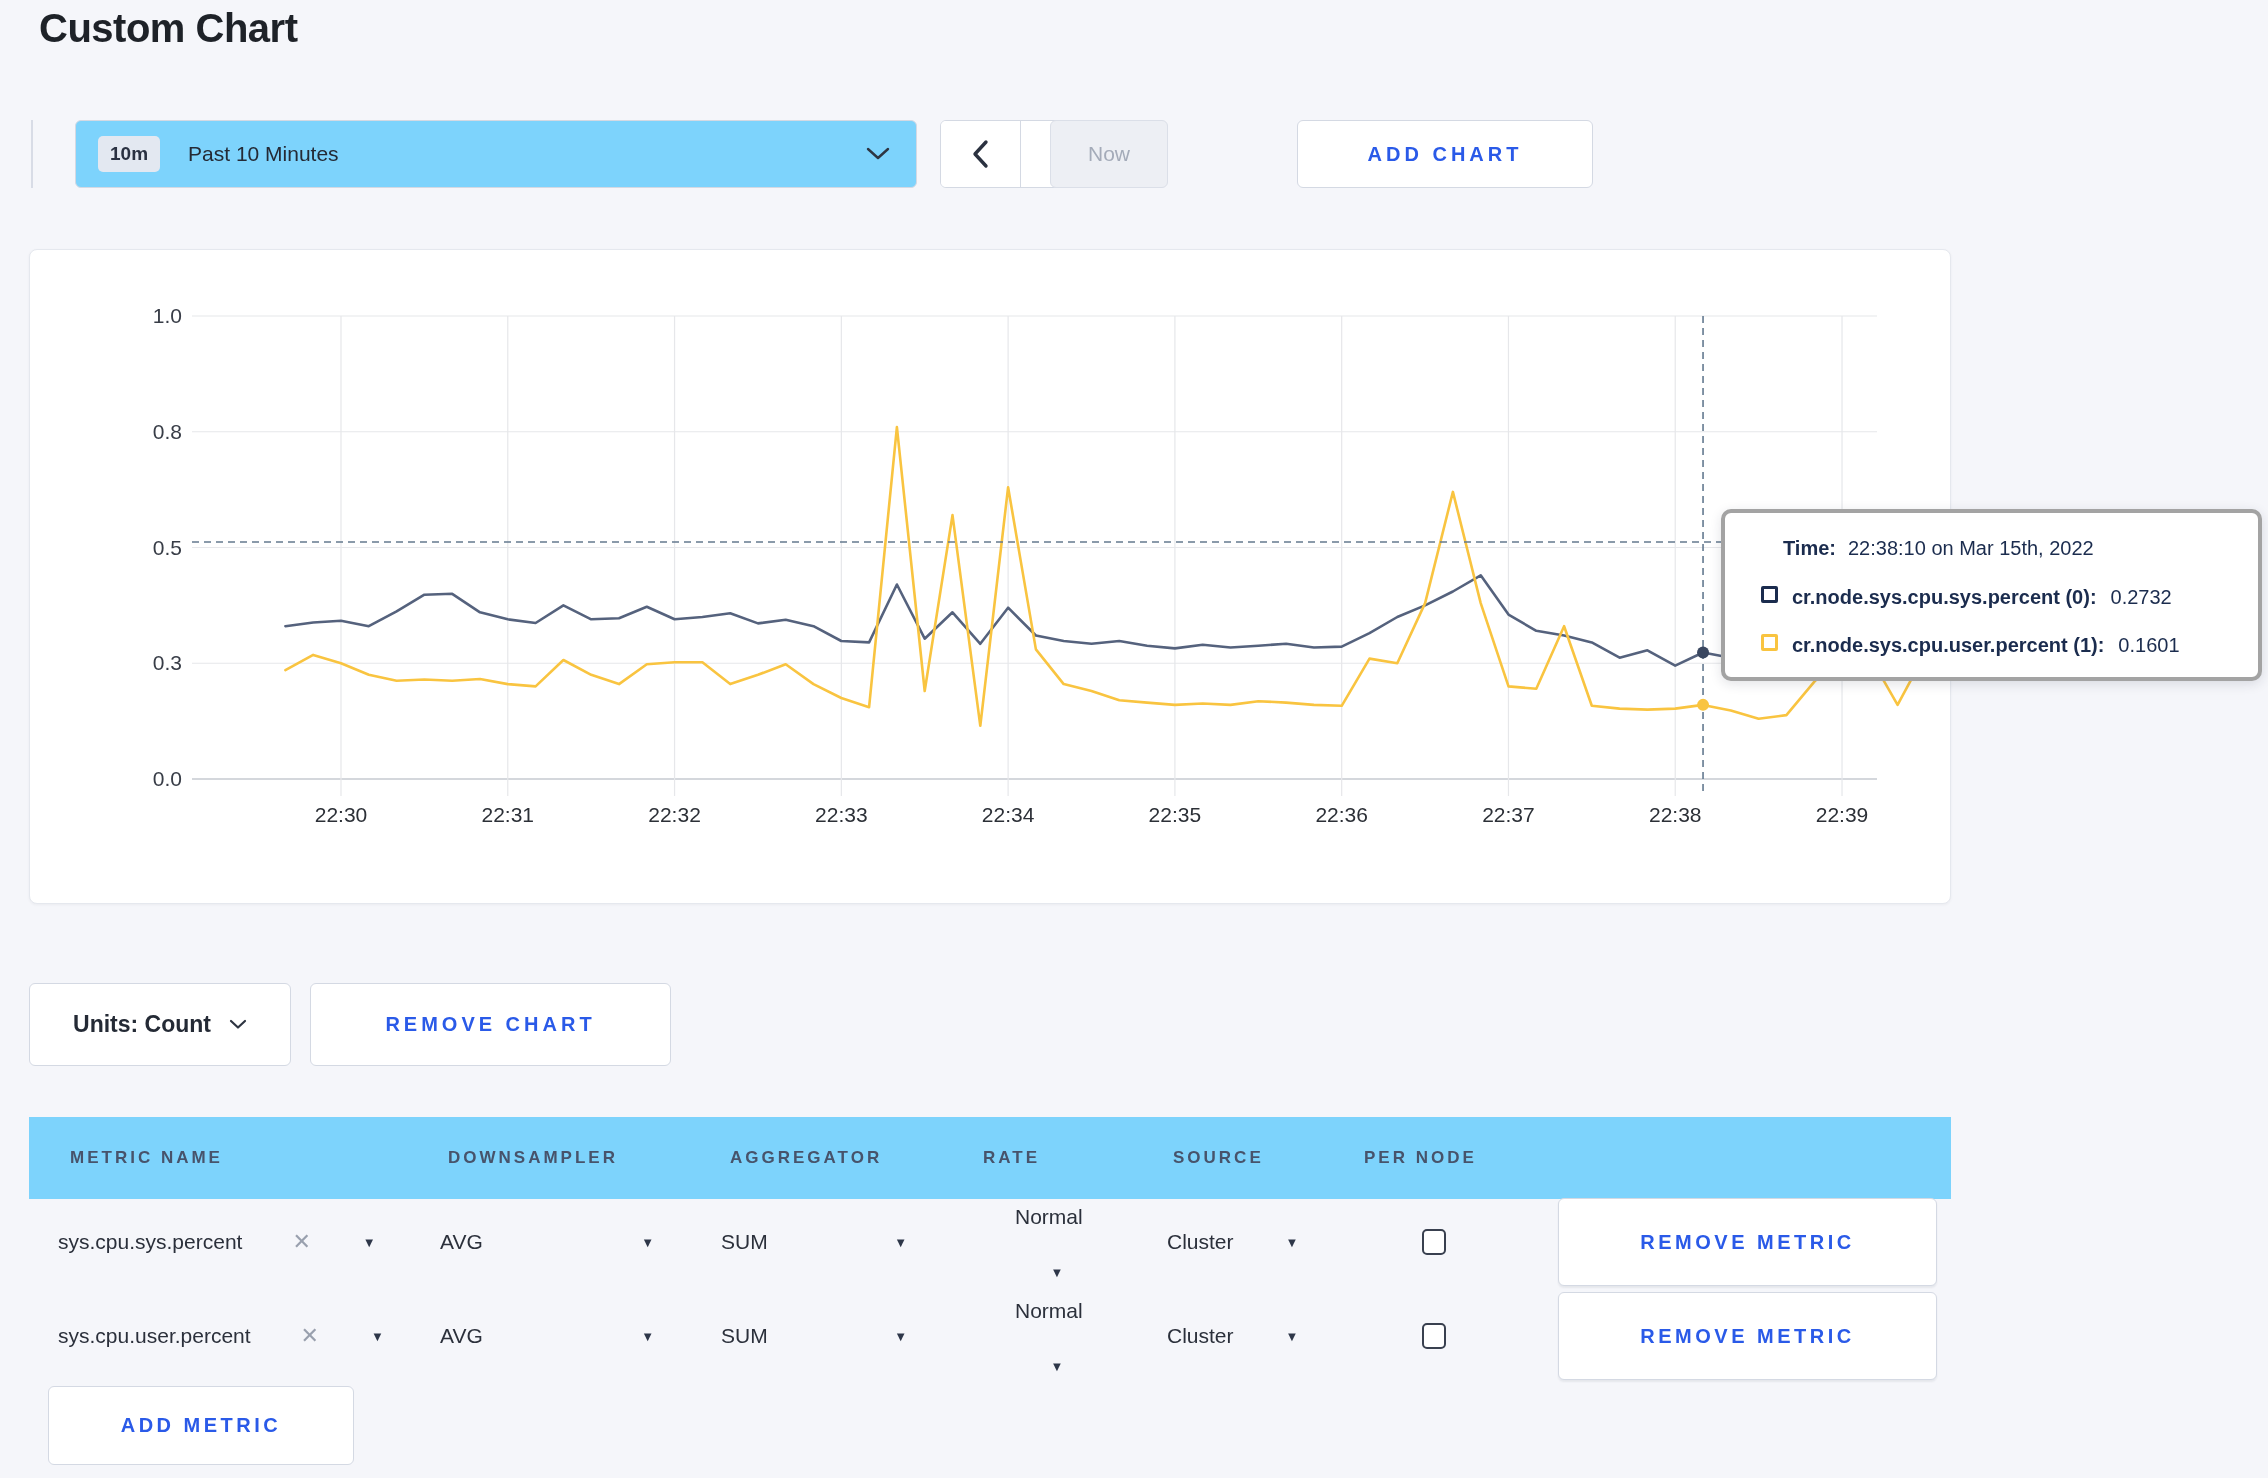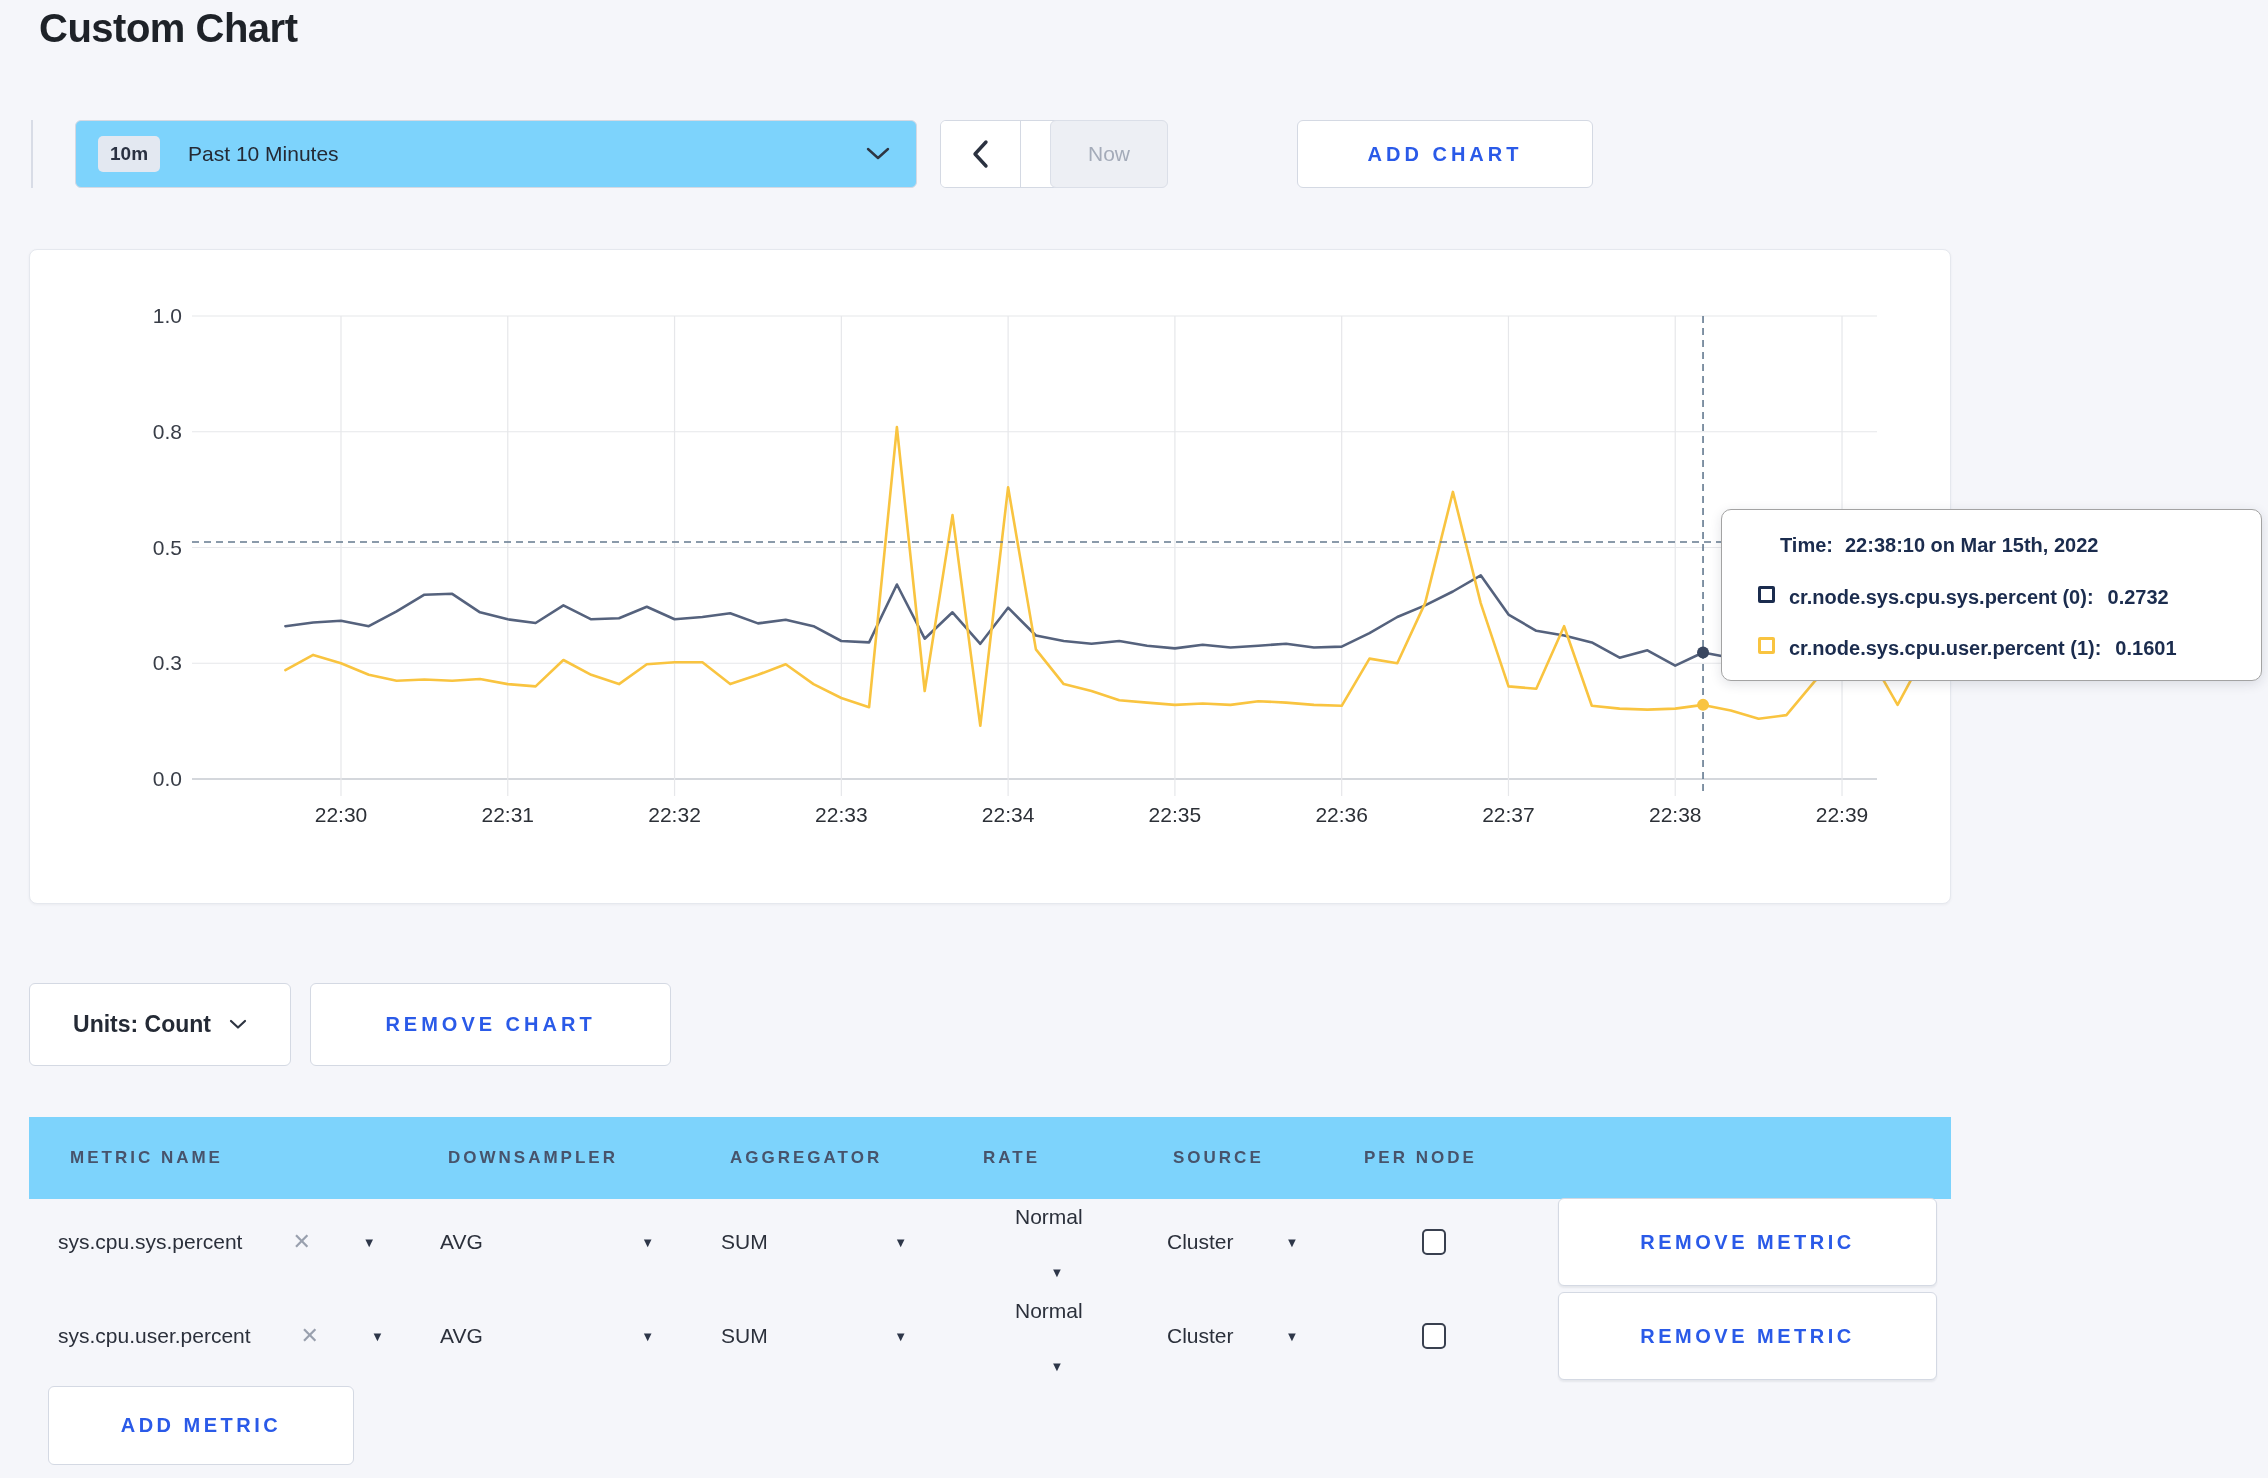--- a/index.html
+++ b/index.html
@@ -50,32 +50,32 @@
   .chart-card {
     left:29px; top:249px; width:1922px; height:655px;
     background:#fff; border:1px solid #e5e8ee; border-radius:8px;
     box-shadow:0 1px 3px rgba(32,42,63,.05);
   }
   #chart-svg { position:absolute; left:0; top:0; }
 
   
   .chart-tooltip {
     left:1721px; top:509px; width:541px; height:172px;
-    background:#fff; border:1px solid #a3a3a3; border-radius:10px;
+    background:#fff; border:4px solid #a3a3a3; border-radius:10px;
     box-shadow:0 3px 12px rgba(32,42,63,.13);
     padding:24px 24px 20px 36px; z-index:20;
     display:flex; flex-direction:column; justify-content:space-between;
     color:#1b2c4e; font-size:20px;
   }
   .tt-time-row { display:flex; align-items:center; padding-left:22px; }
   .tt-time-label { font-weight:700; margin-right:12px; }
   .tt-row { display:flex; align-items:flex-start; }
   .tt-square { width:17px; height:17px; border:3px solid #1b2c4e; border-radius:2px; margin-right:14px; flex:none; background:#fff; }
   .tt-series-label { font-weight:700; margin-right:14px; }
-  .tt-value { font-weight:700; }
+  .tt-value { font-weight:400; }
 
   
   .units-btn {
     left:29px; top:983px; width:262px; height:83px;
     background:#fff; border:1.5px solid #d4d9e3; border-radius:6px;
     display:flex; align-items:center; justify-content:center; gap:18px; cursor:pointer;
   }
   .units-label { font-size:23px; font-weight:700; color:#242a35; }
   .remove-chart-btn { left:310px; top:983px; width:361px; height:83px; }
 

